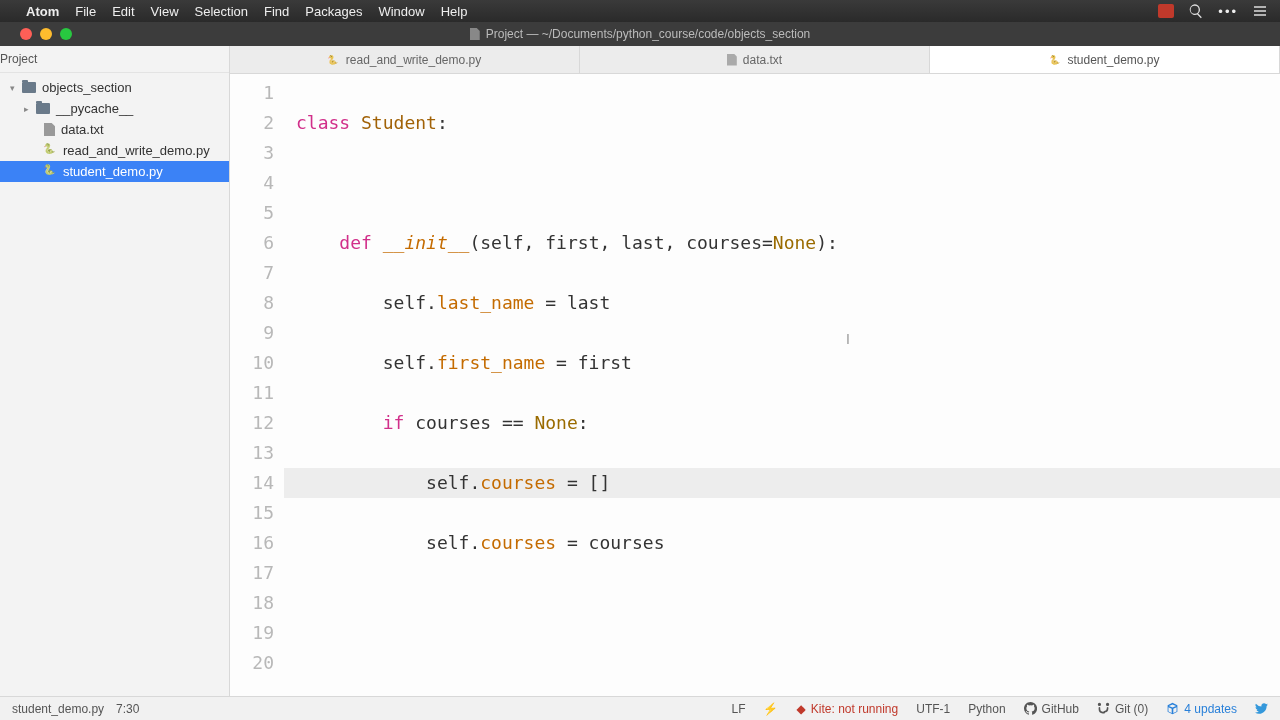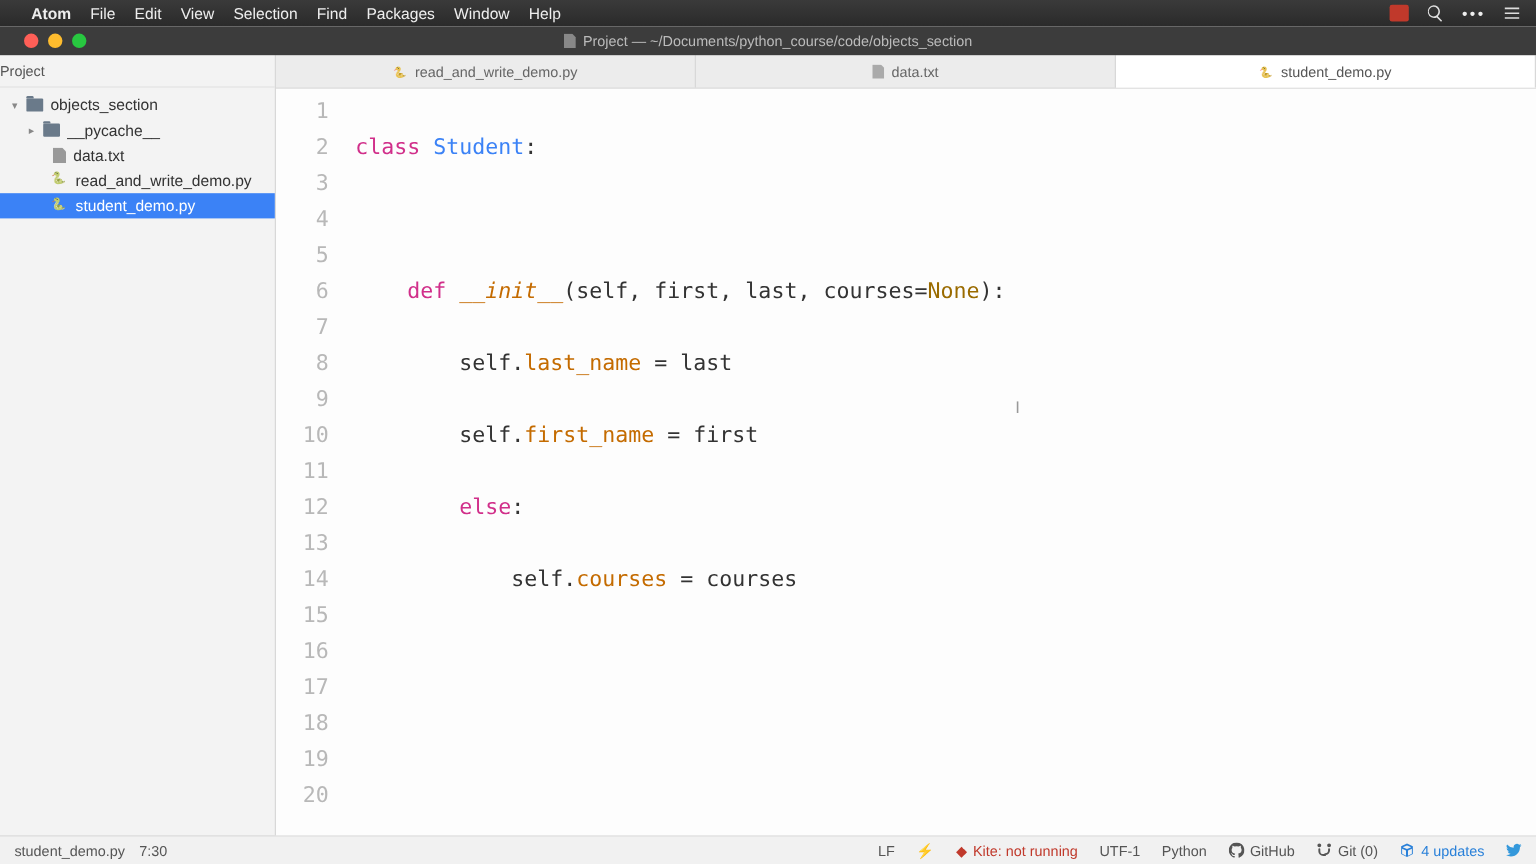--- a/index.html
+++ b/index.html
@@ -75,21 +75,21 @@
 .tab .txt-ic { width: 10px; height: 12px; background: #aaa; clip-path: polygon(0 0, 70% 0, 100% 25%, 100% 100%, 0 100%); }
 
 
 .editor { flex: 1; display: flex; font-family: "Menlo", "Consolas", monospace; font-size: 18px; line-height: 30px; overflow: hidden; background: #fdfdfd; }
 .gutter { width: 54px; text-align: right; color: #b8b8b8; padding: 4px 10px 0 0; user-select: none; background: #fdfdfd; }
 .gutter .ln { height: 30px; }
 .code { flex: 1; padding: 4px 0 0 12px; position: relative; white-space: pre; color: #333; }
 .code .line { height: 30px; }
 .code .line.hl { background: #ededed; margin-left: -12px; padding-left: 12px; }
 .kw { color: #d12f8a; }       
-.funcname { color: #3b82f6; } 
+.funcname { color: #a16207; } 
 .dunder { color: #c46b00; font-style: italic; }   
 .attr { color: #c46b00; }     
 .const { color: #9a6b00; }
 .text-cursor { position: absolute; left: 562px; top: 250px; color: #999; font-size: 14px; font-family: sans-serif; }
 
 
 .statusbar {
   height: 24px;
   background: #f1f1f1;
   border-top: 1px solid #d8d8d8;
@@ -214,21 +214,22 @@
           <div class="ln">18</div>
           <div class="ln">19</div>
           <div class="ln">20</div>
       </div>
       <div class="code">
 <div class="line"><span class="kw">class</span> <span class="funcname">Student</span>:</div>
 <div class="line"></div>
 <div class="line">    <span class="kw">def</span> <span class="dunder">__init__</span><span>(self, first, last, courses=</span><span class="const">None</span><span>):</span></div>
 <div class="line">        <span>self.</span><span class="attr">last_name</span><span> = last</span></div>
 <div class="line">        <span>self.</span><span class="attr">first_name</span><span> = first</span></div>
-<div class="line">        <span class="kw">else</span><span>:</span></div>
+<div class="line">        <span class="kw">if</span><span> courses == </span><span class="const">None</span><span>:</span></div>
+<div class="line hl">            <span>self.</span><span class="attr">courses</span><span> = []</span></div>
 <div class="line">            <span>self.</span><span class="attr">courses</span><span> = courses</span></div>
 <div class="line"></div>
 
 
 
 
 
 
 
 

